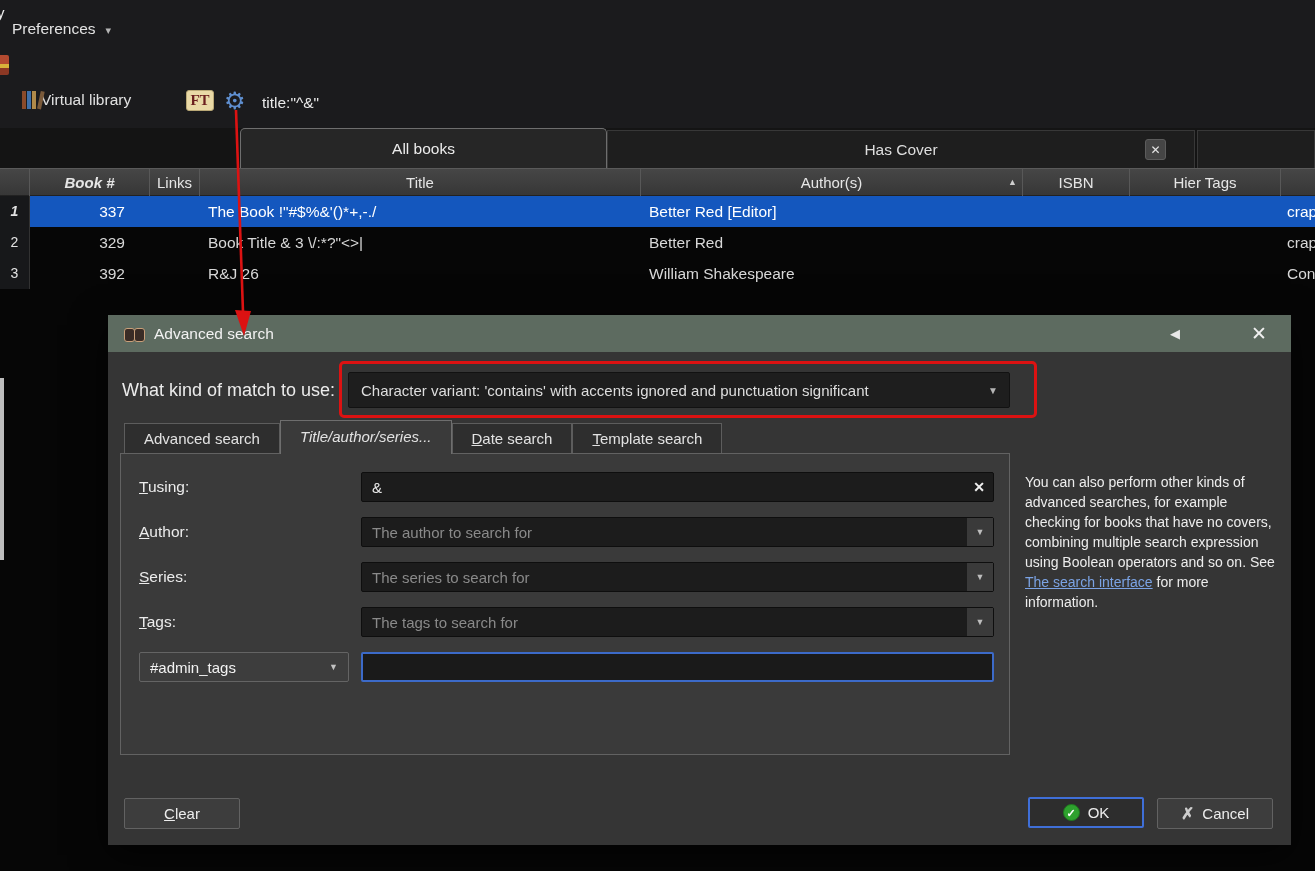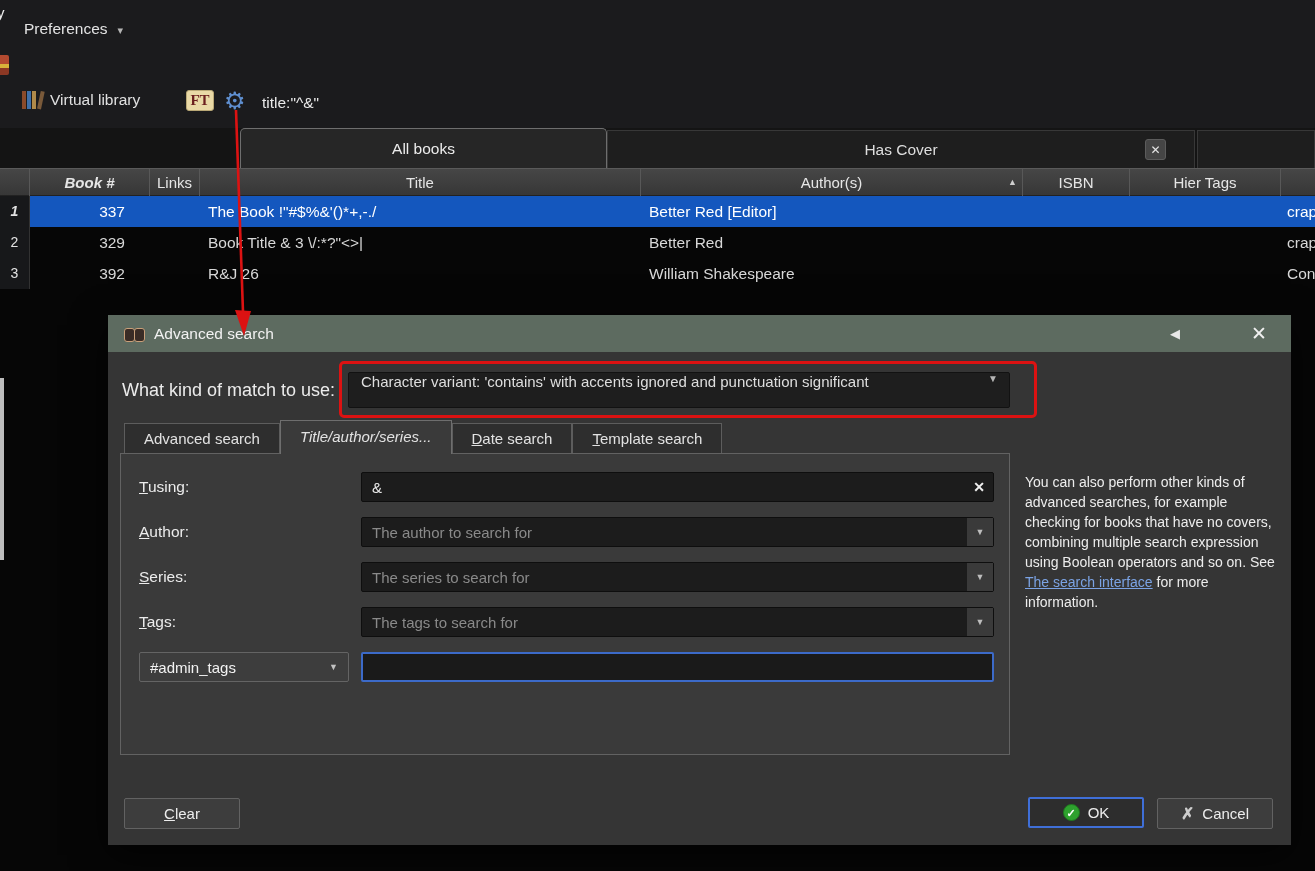--- a/index.html
+++ b/index.html
@@ -4,25 +4,25 @@
 <style>
   *{margin:0;padding:0;box-sizing:border-box}
   html,body{background:#000}
   body{width:1315px;height:871px;font-family:"Liberation Sans",sans-serif;overflow:hidden}
   #screen{position:relative;width:1315px;height:871px;background:#060606;color:#ddd}
 
   
   .topchrome{position:absolute;left:0;top:0;width:1315px;height:128px;background:#1b1b1d}
   .edge-letter{position:absolute;left:-3px;top:4px;font-size:15px;color:#eee}
   .edge-icon{position:absolute;left:0;top:55px;width:9px;height:20px;background:linear-gradient(180deg,#b34a30 0 45%,#d8b23a 45% 65%,#8c3824 65% 100%);border-radius:0 2px 2px 0}
-  .prefs{position:absolute;left:24px;top:20px;display:flex;align-items:center;gap:10px;font-size:15.5px;color:#e3e3e3;cursor:default}
+  .prefs{position:absolute;left:12px;top:20px;display:flex;align-items:center;gap:10px;font-size:15.5px;color:#e3e3e3;cursor:default}
   .prefs .caret{font-size:11px;color:#b5b5b5;margin-top:3px}
 
   .toolbar{position:absolute;left:0;top:85px;width:1315px;height:43px}
-  .vl-btn{position:absolute;left:22px;top:6px;display:flex;align-items:flex-start;gap:9px;font-size:15.5px;color:#e0e0e0}
+  .vl-btn{position:absolute;left:22px;top:6px;display:flex;align-items:flex-start;font-size:15.5px;color:#e0e0e0}
   .vl-icon{display:flex;align-items:flex-end;gap:1px;height:18px}
   .vl-icon i{display:block;width:4px;height:18px}
   .vl-icon i:nth-child(1){background:#8a4a2a}
   .vl-icon i:nth-child(2){background:#3f6fa8}
   .vl-icon i:nth-child(3){background:#b08a4a}
   .vl-icon i:nth-child(4){background:#7a5a3a;transform:rotate(12deg);transform-origin:bottom}
   .ft-btn{position:absolute;left:186px;top:5px;width:28px;height:21px;background:#e9d9a6;border:1px solid #b9a876;border-radius:3px;color:#6b1f1f;font-family:"Liberation Serif",serif;font-weight:bold;font-size:15px;display:flex;align-items:center;justify-content:center}
   .gear{position:absolute;left:224px;top:2px;font-size:24px;color:#5f8fd0}
   .query-text{position:absolute;left:262px;top:9px;font-size:15.5px;color:#eaeaea}
 
@@ -60,21 +60,21 @@
   .dlg-titlebar{height:37px;background:#5d6b60;display:flex;align-items:center;padding:0 16px;gap:9px}
   .binoc{position:relative;width:21px;height:14px}
   .binoc::before,.binoc::after{content:"";position:absolute;top:1px;width:9px;height:12px;background:#3a2c26;border:1px solid #c9a07a;border-radius:3px}
   .binoc::before{left:0}.binoc::after{right:0}
   .dlg-title{font-size:15.5px;color:#f2f2f2}
   .dlg-collapse{margin-left:auto;font-size:13px;color:#e8e8e8}
   .dlg-close{margin-left:62px;margin-right:8px;font-size:19px;color:#f0f0f0}
   .dlg-body{position:absolute;left:0;top:37px;width:1183px;height:493px;background:#353535}
 
   .match-label{position:absolute;left:14px;top:20px;height:36px;line-height:36px;font-size:18px;color:#ececec}
-  .match-combo{position:absolute;left:240px;top:20px;width:662px;height:36px;background:#1e1e1e;border:1px solid #121212;border-radius:2px;display:flex;align-items:flex-start;padding:0 38px 0 12px;font-size:15px;color:#dedede;white-space:nowrap;overflow:hidden}
+  .match-combo{position:absolute;left:240px;top:20px;width:662px;height:36px;background:#1e1e1e;border:1px solid #121212;border-radius:2px;display:flex;align-items:center;padding:0 38px 0 12px;font-size:15px;color:#dedede;white-space:nowrap;overflow:hidden}
   .match-combo .arr{position:absolute;right:11px;font-size:10px;color:#b5b5b5}
   .red-box{position:absolute;left:231px;top:9px;width:698px;height:57px;border:3px solid #dc1212;border-radius:5px;z-index:6;pointer-events:none}
 
   .dtabs{position:absolute;left:16px;top:68px;height:34px;display:flex;align-items:flex-end}
   .dtab{height:31px;line-height:29px;padding:0 19px;background:#2e2e2e;border:1px solid #5d5d5d;border-bottom:none;font-size:15px;color:#e2e2e2;white-space:nowrap}
   .dtab.active{height:34px;line-height:32px;background:#3a3a3a;border-color:#6e6e6e;font-style:italic;position:relative;z-index:3}
 
   .dpanel{position:absolute;left:12px;top:101px;width:890px;height:302px;background:#3a3a3a;border:1px solid #626262;z-index:2}
   .flabel{position:absolute;left:18px;height:30px;line-height:30px;font-size:15.5px;color:#ececec}
   .field{position:absolute;left:240px;width:633px;height:30px}

